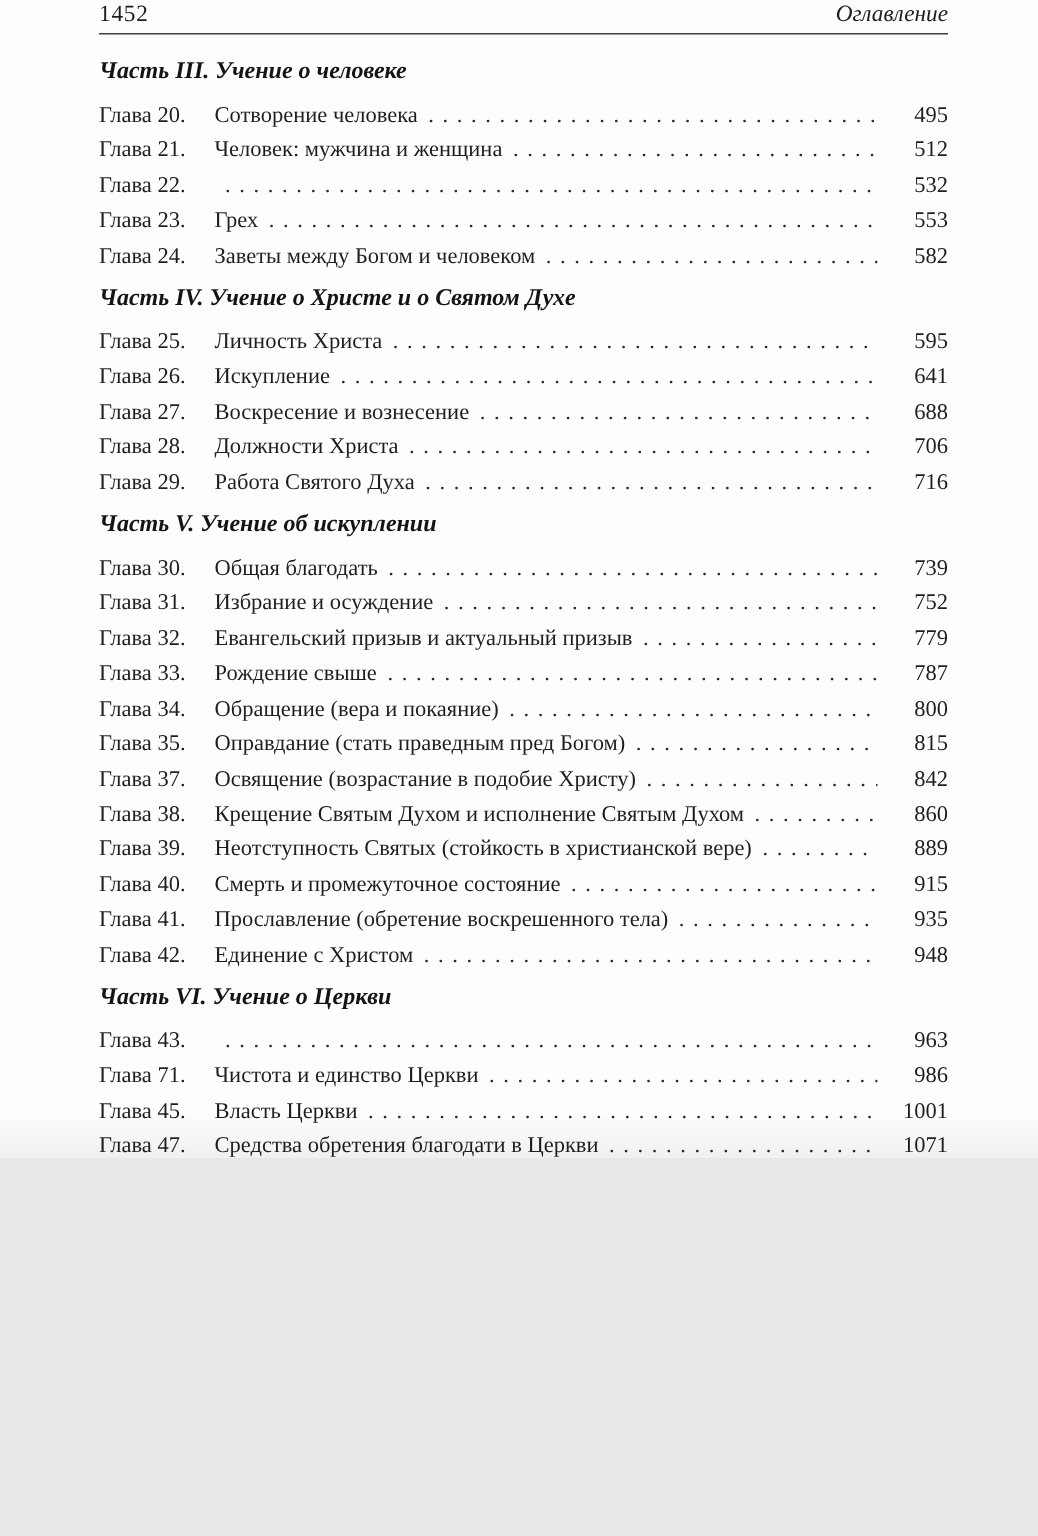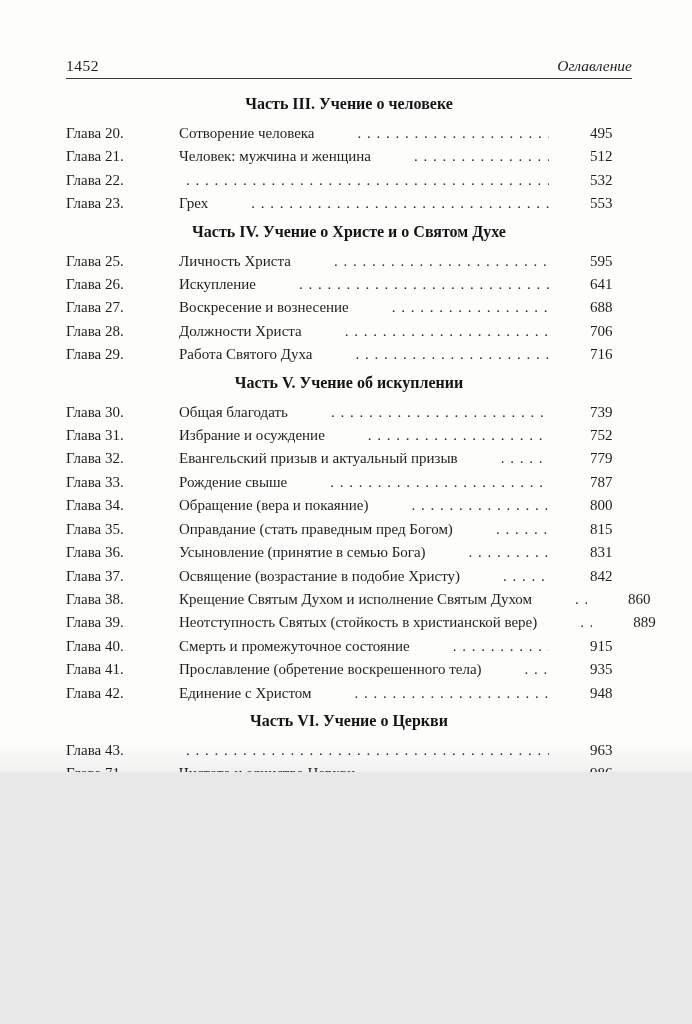--- a/index.html
+++ b/index.html
@@ -6,21 +6,20 @@
   .page {
     position: relative;
     width: 692px;
     height: 772px;
     margin: 0 auto;
     background: #fdfdfc;
     overflow: hidden;
     font-family: "Liberation Serif", "DejaVu Serif", serif;
     color: #1e1e1e;
     box-sizing: border-box;
-    padding-top: 56px;
   }
   
   .page::after {
     content: "";
     position: absolute;
     left: 0; right: 0; bottom: 0;
     height: 30px;
     background: linear-gradient(to bottom, rgba(0,0,0,0) 0%, rgba(0,0,0,0.05) 100%);
     pointer-events: none;
   }
@@ -37,50 +36,51 @@
     letter-spacing: 0.5px;
   }
   .running-title {
     position: absolute;
     left: 0; right: 0; bottom: 3px;
     text-align: right;
     font-style: italic;
   }
   .toc { margin: 14px 60px 0 66px; }
   .section-heading {
-    text-align: center;
+    text-align: left;
     font-weight: bold;
     font-size: 16px;
     line-height: 22px;
     margin: 5px 0 7px 0;
     color: #141414;
+    font-style: italic;
   }
   .toc-row {
     display: flex;
     align-items: baseline;
     line-height: 23.4px;
     font-size: 15px;
     white-space: nowrap;
-    gap: 36px;
   }
   .chap { flex: 0 0 77px; }
   .title { flex: 0 0 auto; }
   .leader {
     flex: 1 1 auto;
     overflow: hidden;
     margin: 0 5px 0 7px;
     min-width: 12px;
   }
   .leader::after {
     content: ". . . . . . . . . . . . . . . . . . . . . . . . . . . . . . . . . . . . . . . . . . . . . . . . . . . . . . . . . . . . . . . . . . . . . . . . . . . . . . . .";
     letter-spacing: 1px;
     color: #2a2a2a;
   }
   .pagenum {
     flex: 0 0 42px;
+    text-align: right;
   }
   .watermark {
     position: absolute;
     top: 848px;
     left: -10px;
     font-family: "Liberation Sans", "DejaVu Sans", sans-serif;
     font-size: 74px;
     letter-spacing: -1px;
     color: #ababab;
     opacity: 0.55;
@@ -118,20 +118,26 @@
         <span class="chap">Глава 22.</span>
         <span class="leader"></span>
         <span class="pagenum">532</span>
       </div>
       <div class="toc-row">
         <span class="chap">Глава 23.</span>
         <span class="title">Грех</span>
         <span class="leader"></span>
         <span class="pagenum">553</span>
       </div>
+      <div class="toc-row">
+        <span class="chap">Глава 24.</span>
+        <span class="title">Заветы между Богом и человеком</span>
+        <span class="leader"></span>
+        <span class="pagenum">582</span>
+      </div>
       <div class="section-heading">Часть IV. Учение о Христе и о Святом Духе</div>
       <div class="toc-row">
         <span class="chap">Глава 25.</span>
         <span class="title">Личность Христа</span>
         <span class="leader"></span>
         <span class="pagenum">595</span>
       </div>
       <div class="toc-row">
         <span class="chap">Глава 26.</span>
         <span class="title">Искупление</span>
@@ -187,26 +193,20 @@
         <span class="leader"></span>
         <span class="pagenum">800</span>
       </div>
       <div class="toc-row">
         <span class="chap">Глава 35.</span>
         <span class="title">Оправдание (стать праведным пред Богом)</span>
         <span class="leader"></span>
         <span class="pagenum">815</span>
       </div>
       <div class="toc-row">
-        <span class="chap">Глава 36.</span>
-        <span class="title">Усыновление (принятие в семью Бога)</span>
-        <span class="leader"></span>
-        <span class="pagenum">831</span>
-      </div>
-      <div class="toc-row">
         <span class="chap">Глава 37.</span>
         <span class="title">Освящение (возрастание в подобие Христу)</span>
         <span class="leader"></span>
         <span class="pagenum">842</span>
       </div>
       <div class="toc-row">
         <span class="chap">Глава 38.</span>
         <span class="title">Крещение Святым Духом и исполнение Святым Духом</span>
         <span class="leader"></span>
         <span class="pagenum">860</span>

